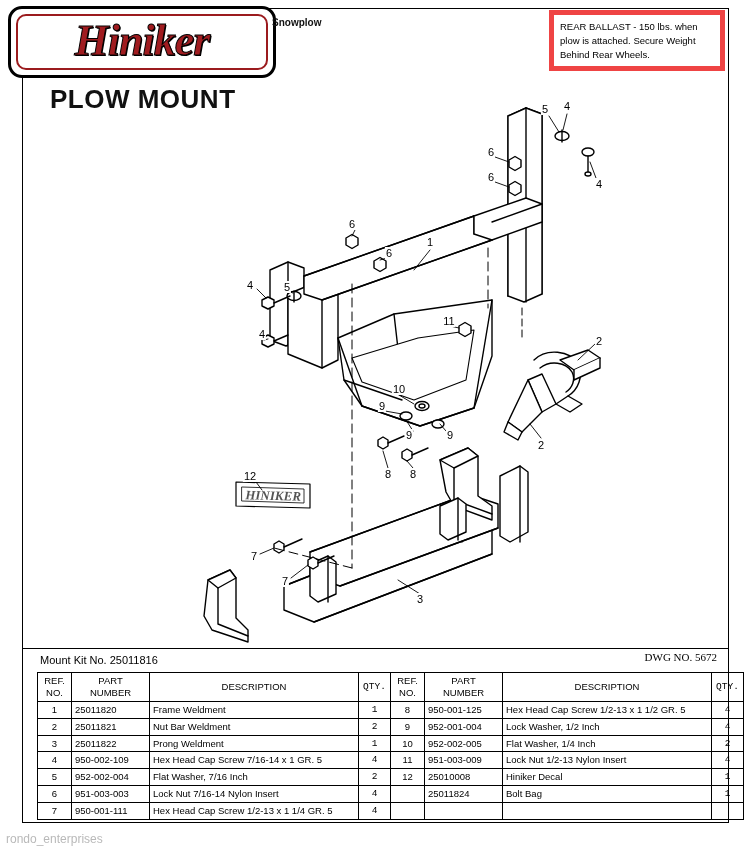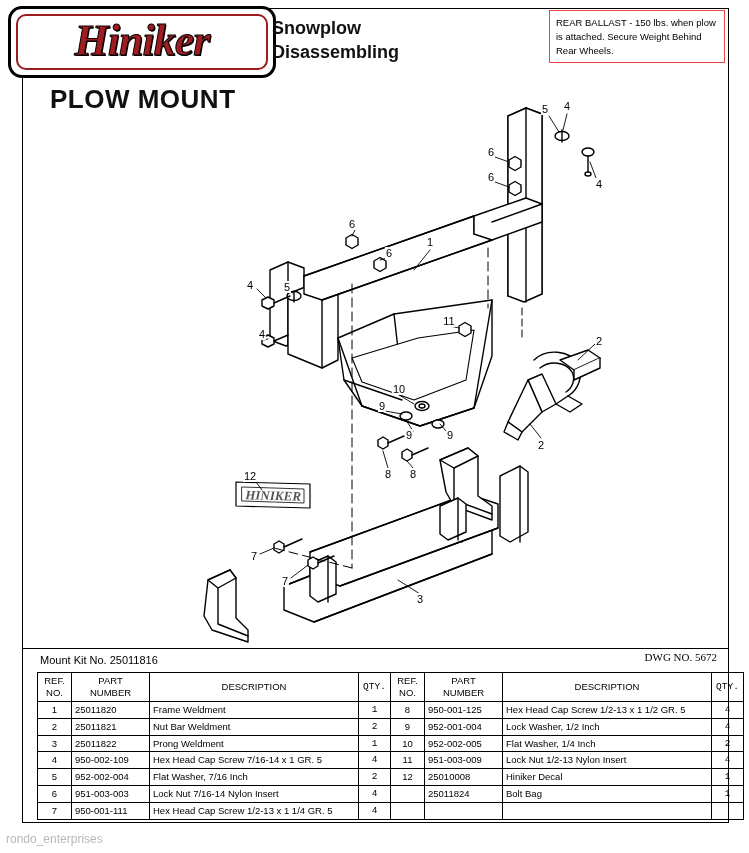--- a/index.html
+++ b/index.html
@@ -51,30 +51,30 @@
     left: 50px; top: 84px;
     font-size: 26px;
     font-weight: bold;
     letter-spacing: 0.5px;
     color: #111;
   }
   .subtitle {
     position: absolute;
     left: 272px; top: 16px;
     width: 150px;
-    font-size: 18px;
+    font-size: 10px;
     font-weight: bold;
     line-height: 1.35;
     color: #111;
   }
   .note-box {
     position: absolute;
     right: 24px; top: 10px;
     width: 176px;
-    border: 1px solid #ef4444;
+    border: 5px solid #ef4444;
     padding: 5px 6px;
     font-size: 9.5px;
     line-height: 1.45;
     color: #000;
   }
 
   
   .frame {
     position: absolute;
     left: 22px; top: 8px;
@@ -327,21 +327,20 @@
 
   <div class="logo-box">
     <div class="logo-inner"></div>
     <div class="logo-text">Hiniker</div>
   </div>
 
   <div class="plow-mount-title">PLOW MOUNT</div>
 
   <div class="subtitle">
     <div>Snowplow</div>
-    <div>Disassembling</div>
   </div>
 
   <div class="note-box">REAR BALLAST - 150 lbs. when plow is attached. Secure Weight Behind Rear Wheels.</div>
 
   <div class="hr-kit"></div>
   <div class="kit-label">Mount Kit No. 25011816</div>
   <div class="dwg-label">DWG NO. 5672</div>
 
   <table class="parts-table">
     <thead>

